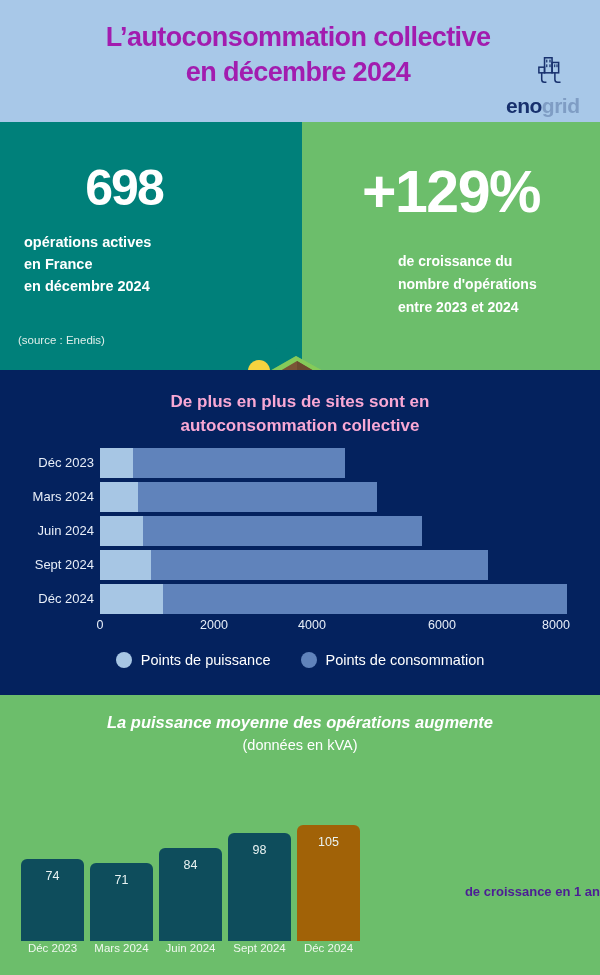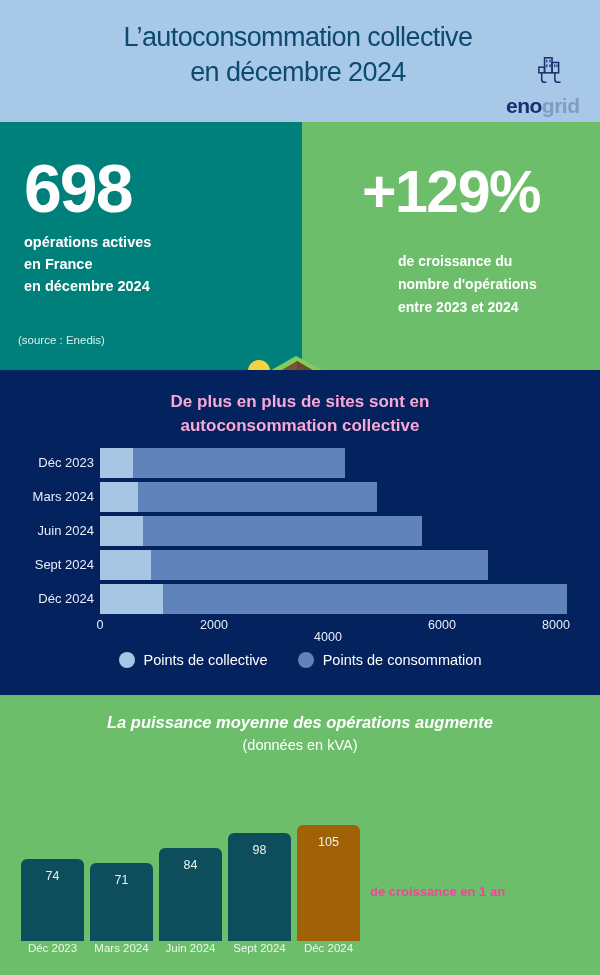--- a/index.html
+++ b/index.html
@@ -7,40 +7,40 @@
     width:600px;height:975px;overflow:hidden;
     font-family:"Liberation Sans","DejaVu Sans",sans-serif;
     -webkit-font-smoothing:antialiased;
   }
   .page{position:relative;width:600px;height:975px;overflow:hidden;}
 
   
   .header{position:absolute;left:0;top:0;width:600px;height:122px;background:#a8c8e8;}
   .header-title{
     position:absolute;left:18px;top:20px;width:560px;
-    text-align:center;color:#0c4a6e;font-weight:normal;
+    text-align:center;color:#a21caf;font-weight:bold;
     font-size:27px;line-height:35px;letter-spacing:-0.6px;
   }
   .header-title .line2{display:block;}
   .logo{position:absolute;right:14px;bottom:6px;width:80px;height:62px;}
   .logo-mark{position:absolute;left:28px;top:0px;width:38px;height:32px;}
   .logo-text{
     position:absolute;left:0;bottom:0;font-size:21px;font-weight:bold;
     letter-spacing:-0.5px;line-height:21px;
   }
   .logo-eno{color:#17306d;}
   .logo-grid{color:#7f9dc4;font-weight:bold;}
 
   
   .stats{position:absolute;left:0;top:122px;width:600px;height:248px;}
   .stats-left{position:absolute;left:0;top:0;width:302px;height:248px;background:#00807a;}
   .stats-right{position:absolute;left:302px;top:0;width:298px;height:248px;background:#6cbe6b;}
   .big-number{
-    position:absolute;left:24px;top:28px;width:200px;text-align:left;
-    color:#ffffff;font-weight:bold;font-size:68px;line-height:76px;letter-spacing:-2px;
+    position:absolute;left:24px;top:28px;width:200px;text-align:center;
+    color:#ffffff;font-weight:bold;font-size:50px;line-height:76px;letter-spacing:-2px;
   }
   .stats-left-caption{
     position:absolute;left:24px;top:109px;width:210px;
     color:#ffffff;font-size:14.5px;font-weight:bold;line-height:22px;
   }
   .source{
     position:absolute;left:18px;top:212px;
     color:#dfeeea;font-size:11.5px;font-weight:normal;
   }
   .big-percent{
@@ -99,22 +99,22 @@
   }
   .vbar-cat{
     position:absolute;text-align:center;color:#f0f8ef;font-size:11.5px;
     top:246px;line-height:14px;
   }
   .growth{
     position:absolute;left:370px;top:815px;width:230px;text-align:center;
     color:#ffffff;font-weight:bold;font-size:56px;line-height:58px;letter-spacing:-1.5px;
   }
   .growth-sub{
-    position:absolute;left:370px;top:884px;width:230px;text-align:left;
-    color:#ec4899;font-weight:bold;font-size:13px;
+    position:absolute;left:370px;top:884px;width:230px;text-align:right;
+    color:#4c1d95;font-weight:bold;font-size:13px;
   }
 </style>
 </head>
 <body>
 
 <div class="page">
 
   <div class="header">
     <div class="header-title">
       <span>L’autoconsommation collective</span>
@@ -273,29 +273,29 @@
         </div>
         <div class="hrow" style="top: 136px; left: 0px; right: 0px;">
           <div class="hrow-label">Déc 2024</div>
           <div class="seg seg-prod" style="left: 100px; width: 62.7px; background: rgb(167, 198, 228);"></div>
           <div class="seg seg-conso" style="left: 162.7px; width: 404.7px; background: rgb(96, 131, 187);"></div>
         </div>
       </div>
     <div class="axis" id="haxis">
         <div class="tick" style="left: 100px;">0</div>
         <div class="tick" style="left: 214px;">2000</div>
-        <div class="tick" style="left: 328px; margin-top: 12px;">4000</div>
+        <div class="tick" style="left: 312px;">4000</div>
         <div class="tick" style="left: 442px;">6000</div>
         <div class="tick" style="left: 556px;">8000</div>
       </div>
 
     <div class="legend">
       <div class="legend-item">
         <span class="dot dot-prod"></span>
-        <span class="legend-label">Points de collective</span>
+        <span class="legend-label">Points de puissance</span>
       </div>
       <div class="legend-item">
         <span class="dot dot-conso"></span>
         <span class="legend-label">Points de consommation</span>
       </div>
     </div>
   </div>
 
   <div class="bottom">
     <div class="bottom-title">La puissance moyenne des opérations augmente</div>

